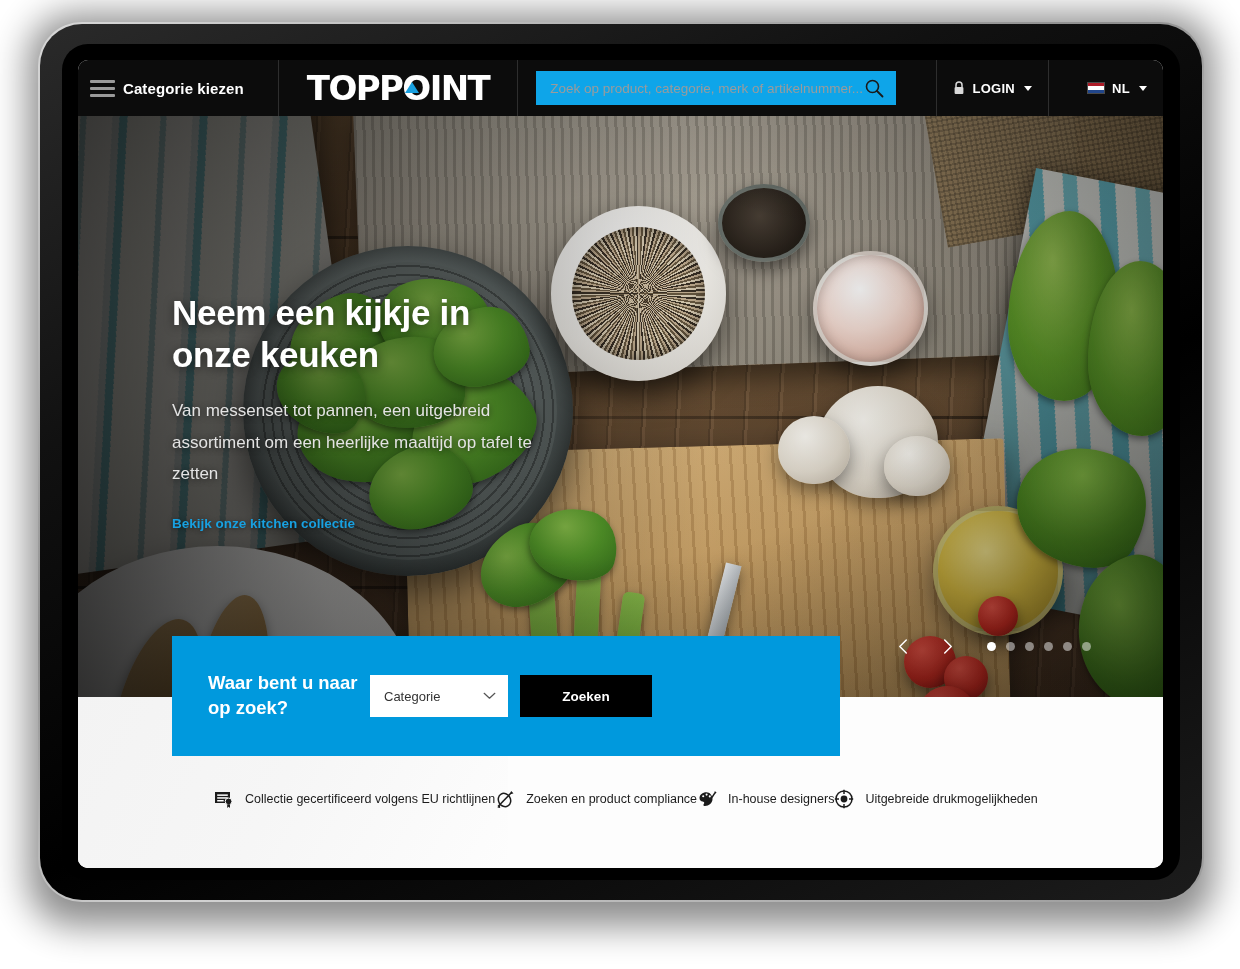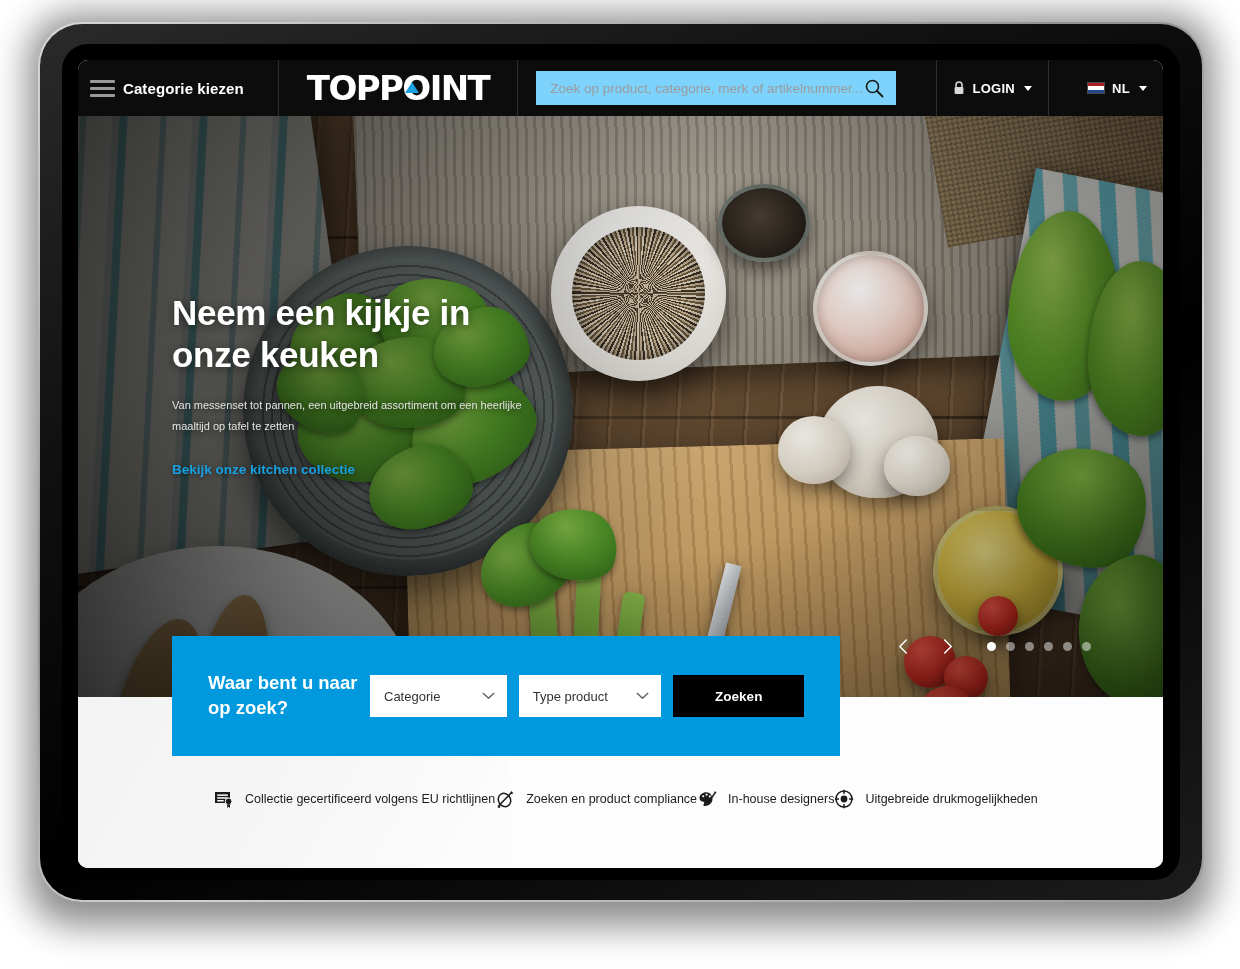--- a/index.html
+++ b/index.html
@@ -100,21 +100,21 @@
     width: 0; height: 0;
     border-left: 7px solid transparent;
     border-right: 7px solid transparent;
     border-bottom: 11px solid #18a0e0;
   }
 
   .searchbox {
     flex: 1;
     margin: 0 18px;
     height: 34px;
-    background: #7dd3fc;
+    background: #0ea5e9;
     display: flex; align-items: center;
     padding: 0 12px 0 14px;
   }
   .searchbox input {
     flex: 1; border: 0; outline: 0;
     font-size: 13.5px; color: #333;
     font-family: "Liberation Sans", sans-serif;
     background: transparent;
   }
   .searchbox input::placeholder { color: #9b9b9b; }
@@ -376,21 +376,21 @@
   }
   .hero-title {
     font-size: 35px;
     line-height: 1.19;
     font-weight: bold;
     letter-spacing: -.3px;
     text-shadow: 0 2px 10px rgba(0,0,0,.5);
   }
   .hero-sub {
     margin-top: 20px;
-    font-size: 11px;
+    font-size: 17px;
     line-height: 1.85;
     color: #e3e3e3;
     text-shadow: 0 1px 6px rgba(0,0,0,.6);
   }
   .hero-cta {
     display: inline-block;
     margin-top: 26px;
     font-size: 13.5px;
     font-weight: bold;
     color: #18a0e0;
@@ -705,26 +705,18 @@
 
       <div class="bp-select">
         <span>Categorie</span>
         <span class="sel-caret">
           <svg viewBox="0 0 14 9" width="13" height="8">
             <polyline points="1,1.5 7,7 13,1.5" fill="none" stroke="#555" stroke-width="1.4" stroke-linecap="round" stroke-linejoin="round"></polyline>
           </svg>
         </span>
       </div>
 
-      <div class="bp-select wide">
-        <span>Type product</span>
-        <span class="sel-caret">
-          <svg viewBox="0 0 14 9" width="13" height="8">
-            <polyline points="1,1.5 7,7 13,1.5" fill="none" stroke="#555" stroke-width="1.4" stroke-linecap="round" stroke-linejoin="round"></polyline>
-          </svg>
-        </span>
-      </div>
 
       <button class="bp-btn">Zoeken</button>
     </div>
 
   </div>
 </div>
 
 </body></html>

